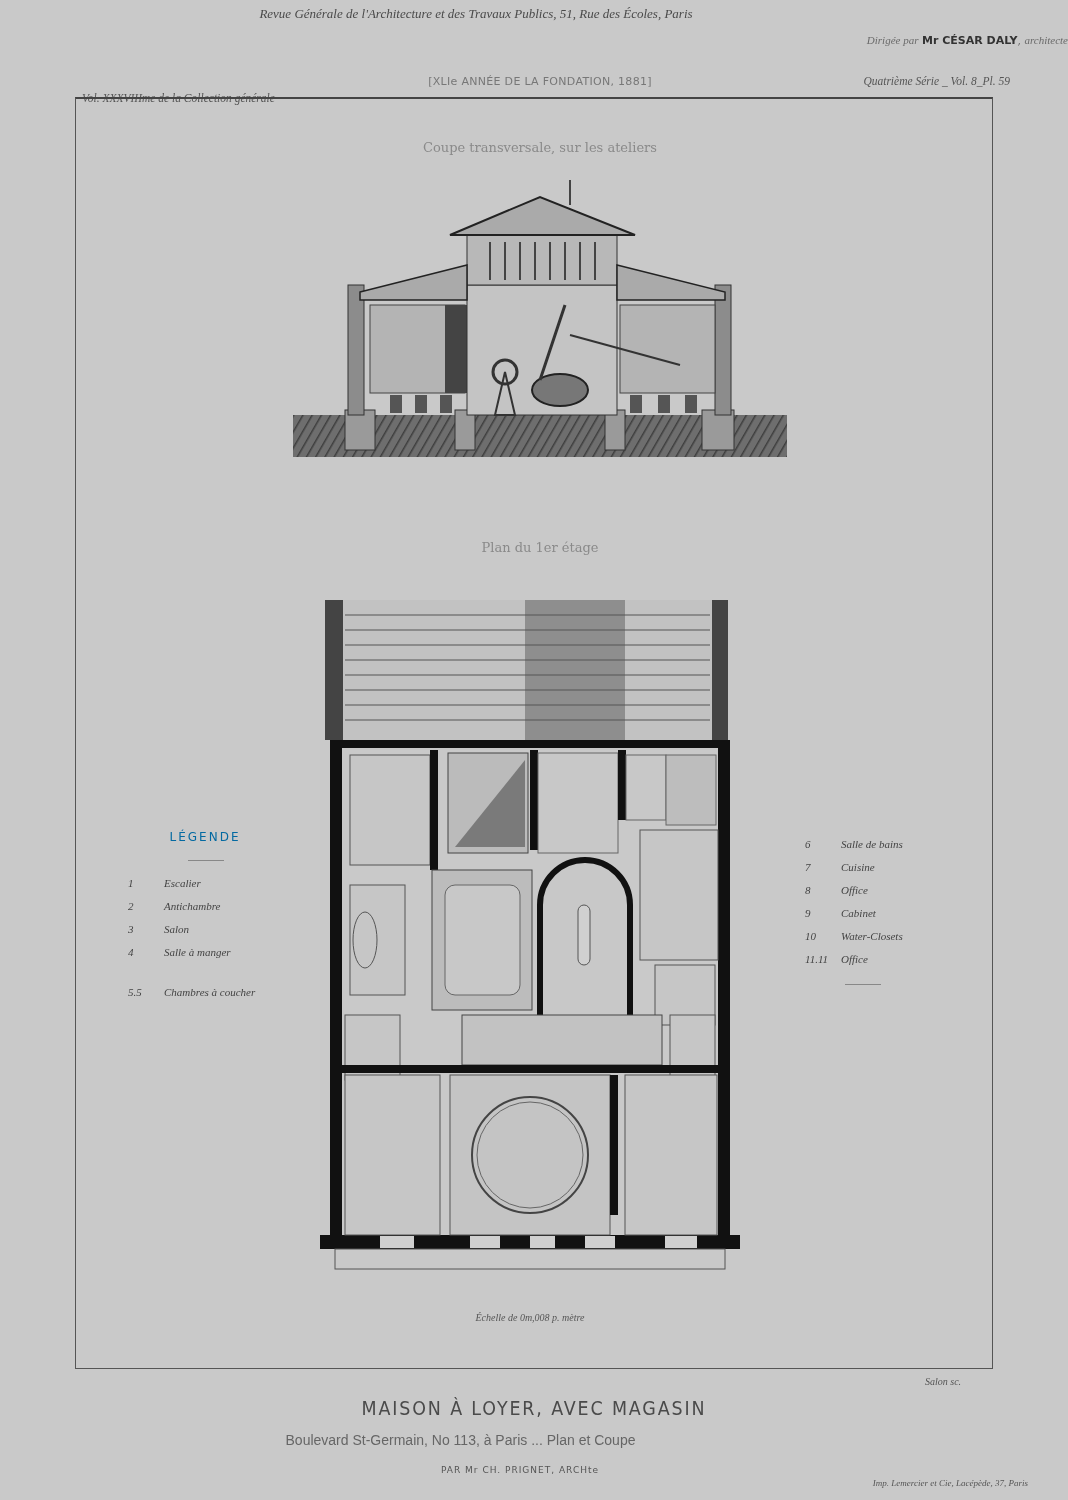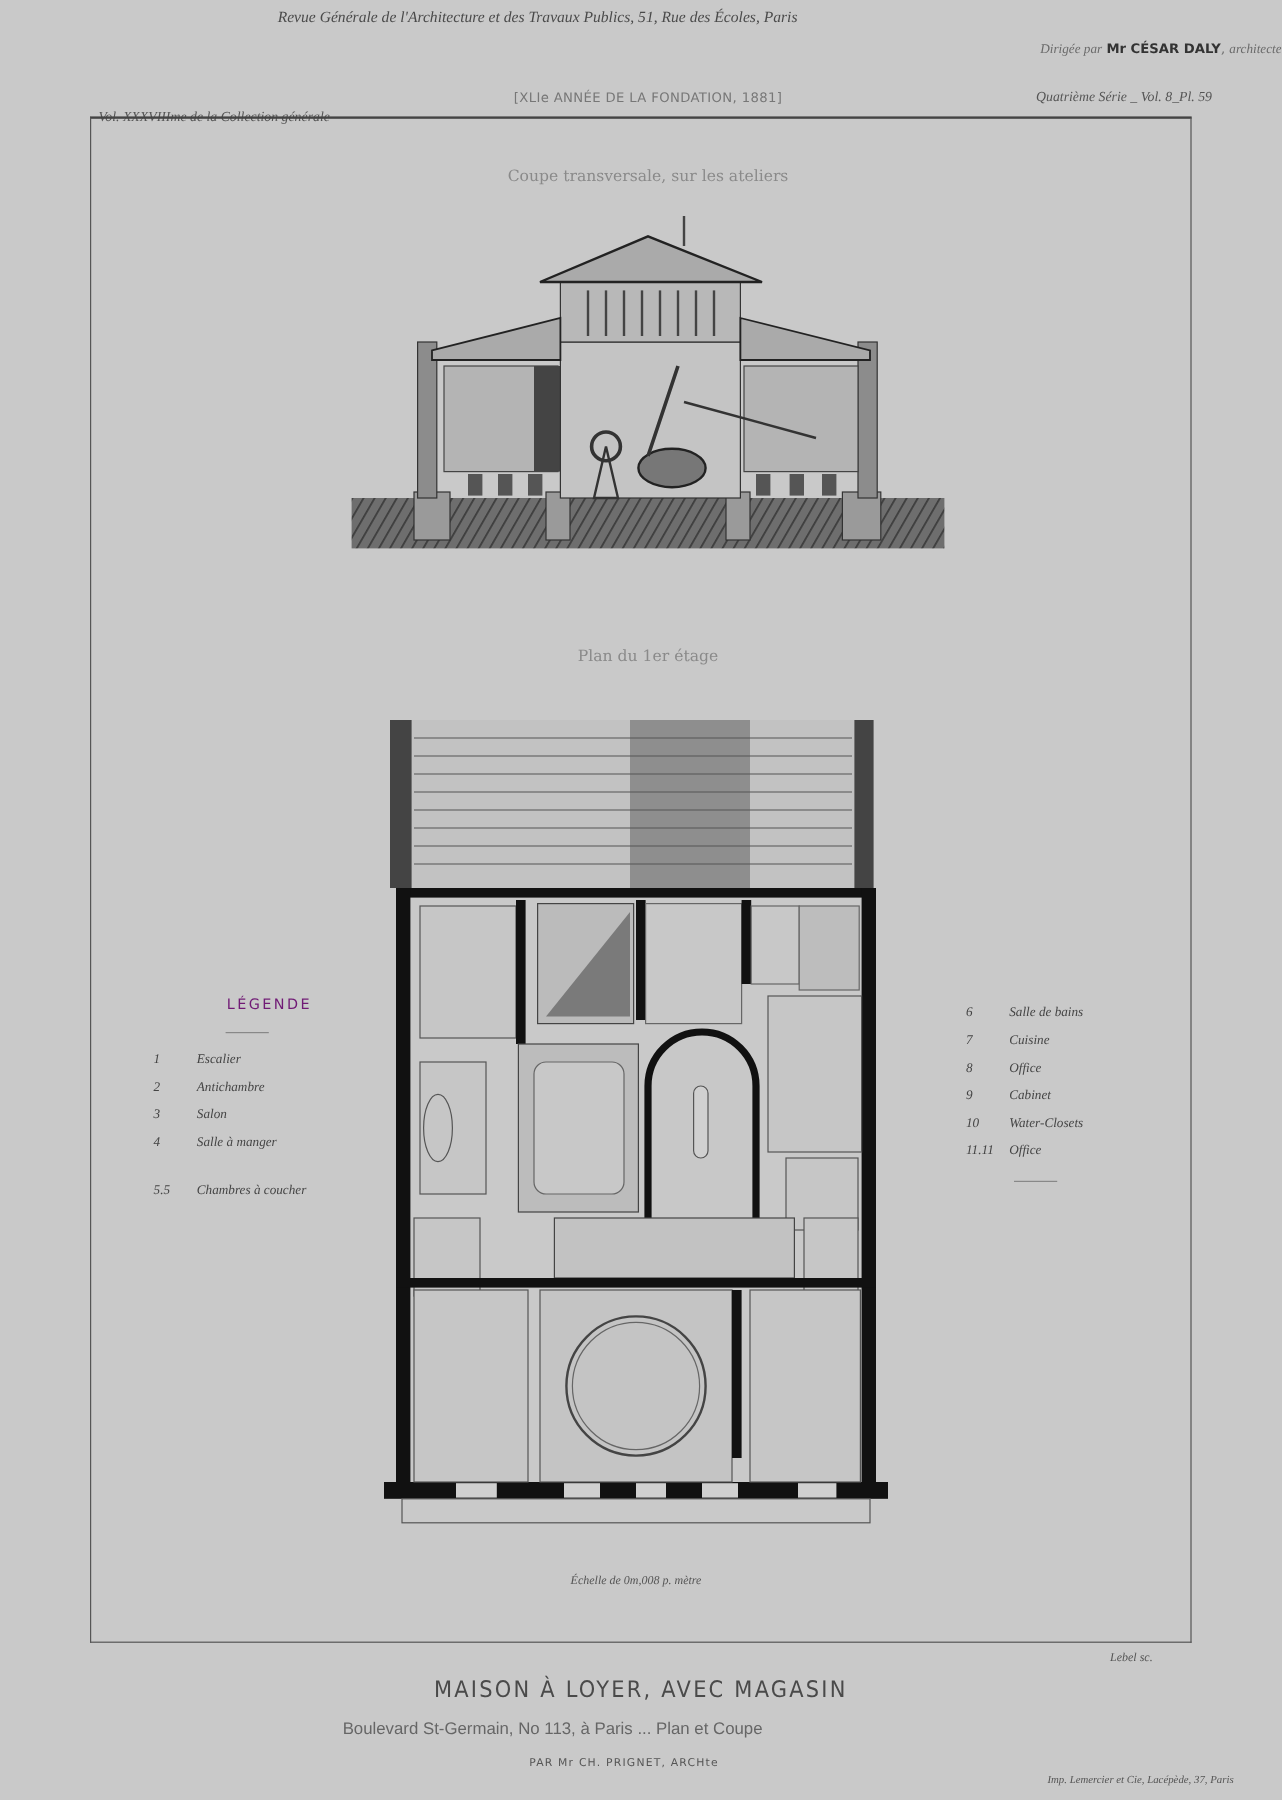--- a/index.html
+++ b/index.html
@@ -1,27 +1,27 @@
 <!DOCTYPE html>
 <html><head>
 <meta charset="utf-8">
 <style>
   html,body{margin:0;padding:0;}
   body{width:1068px;height:1500px;background:#c9c9c9;position:relative;overflow:hidden;
        font-family:"DejaVu Serif",serif;color:#3a3a3a;}
   .abs{position:absolute;}
   .ital{font-style:italic;font-family:"Liberation Serif",serif;}
-  .hdr1{top:6px;left:0;width:896px;text-align:center;font-size:13px;color:#4a4a4a;}
+  .hdr1{top:6px;left:0;width:896px;text-align:center;font-size:13px;color:#4a4a4a;padding-left:28px;}
   .hdr2{top:34px;left:0;width:1068px;text-align:right;font-size:11px;color:#6a6a6a;}
   .hdr2 b{color:#333;font-family:"DejaVu Sans",sans-serif;font-size:11px;}
   .meta{top:75px;font-size:11.5px;color:#555;}
   .meta.center{left:395px;width:290px;text-align:center;font-family:"DejaVu Sans",sans-serif;font-size:11px;color:#777;letter-spacing:.3px;}
   .frame{left:75px;top:97px;width:918px;height:1272px;border:1px solid #555;border-top:2px solid #444;box-sizing:border-box;}
   .caption{font-size:13px;color:#8a8a8a;text-align:center;}
-  .legend-title{left:150px;top:830px;width:110px;text-align:right;font-family:"DejaVu Sans",sans-serif;font-size:12px;color:#701a75;letter-spacing:2px;}
+  .legend-title{left:150px;top:830px;width:110px;text-align:center;font-family:"DejaVu Sans",sans-serif;font-size:12px;color:#0369a1;letter-spacing:2px;}
   .legend-rule{height:1px;background:#888;}
   .leg-row{font-size:11px;color:#444;white-space:nowrap;}
   .leg-row .n{display:inline-block;width:36px;}
   .title{left:0;top:1397px;width:1068px;text-align:center;font-family:"DejaVu Sans",sans-serif;font-size:19px;letter-spacing:2px;color:#4a4a4a;transform:scaleX(.92);}
   .subtitle{left:0;top:1432px;width:921px;text-align:center;font-family:Liberation Sans, sans-serif;font-size:14px;color:#666;}
   .author{left:0;top:1465px;width:1040px;text-align:center;font-family:"DejaVu Sans",sans-serif;font-size:9px;color:#555;letter-spacing:1px;}
   .small{font-size:10px;color:#555;}
 </style>
 </head>
 <body>
@@ -176,18 +176,18 @@
   <div class="leg-row ital" style="height:23px;"><span class="n">7</span><span>Cuisine</span></div>
   <div class="leg-row ital" style="height:23px;"><span class="n">8</span><span>Office</span></div>
   <div class="leg-row ital" style="height:23px;"><span class="n">9</span><span>Cabinet</span></div>
   <div class="leg-row ital" style="height:23px;"><span class="n">10</span><span>Water-Closets</span></div>
   <div class="leg-row ital" style="height:23px;"><span class="n">11.11</span><span>Office</span></div>
 </div>
 <div class="abs legend-rule" style="left:845px;top:984px;width:36px;"></div>
 
 <div class="abs ital small" style="left:420px;top:1312px;width:220px;text-align:center;">Échelle de 0m,008 p. mètre</div>
 
-<div class="abs ital small" style="left:925px;top:1376px;">Lebel sc.</div>
+<div class="abs ital small" style="left:925px;top:1376px;">Salon sc.</div>
 
 <div class="abs title">MAISON À LOYER, AVEC MAGASIN</div>
 <div class="abs subtitle">Boulevard St-Germain, No 113, à Paris ... Plan et Coupe</div>
 <div class="abs author">PAR Mr CH. PRIGNET, ARCHte</div>
 <div class="abs ital" style="right:40px;top:1478px;font-size:9px;color:#555;">Imp. Lemercier et Cie, Lacépède, 37, Paris</div>
 
 </body></html>

